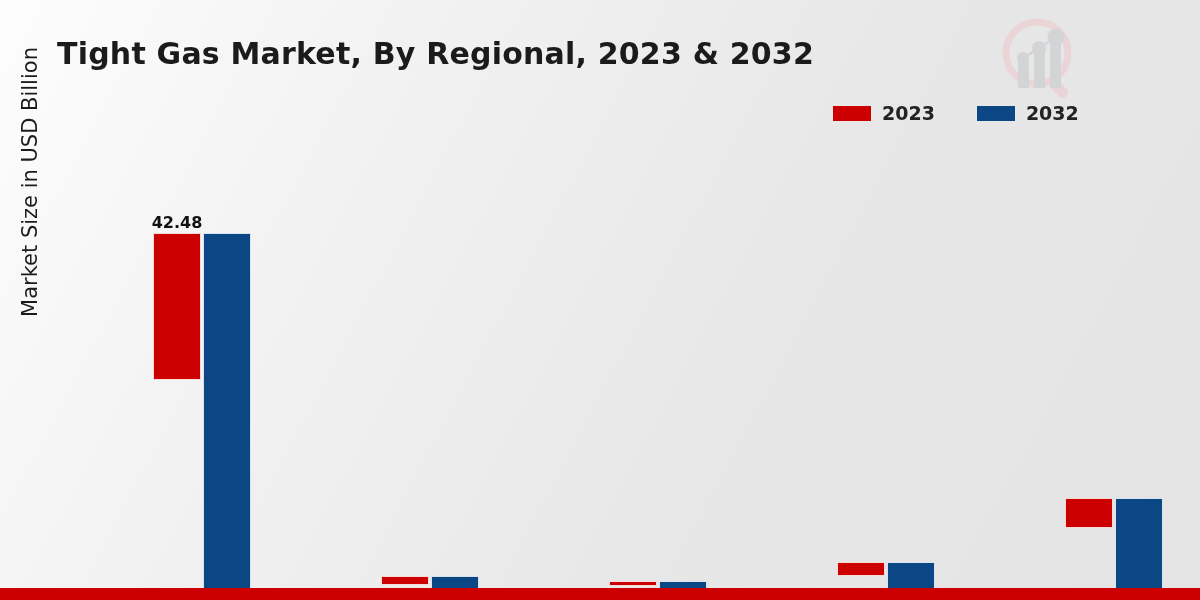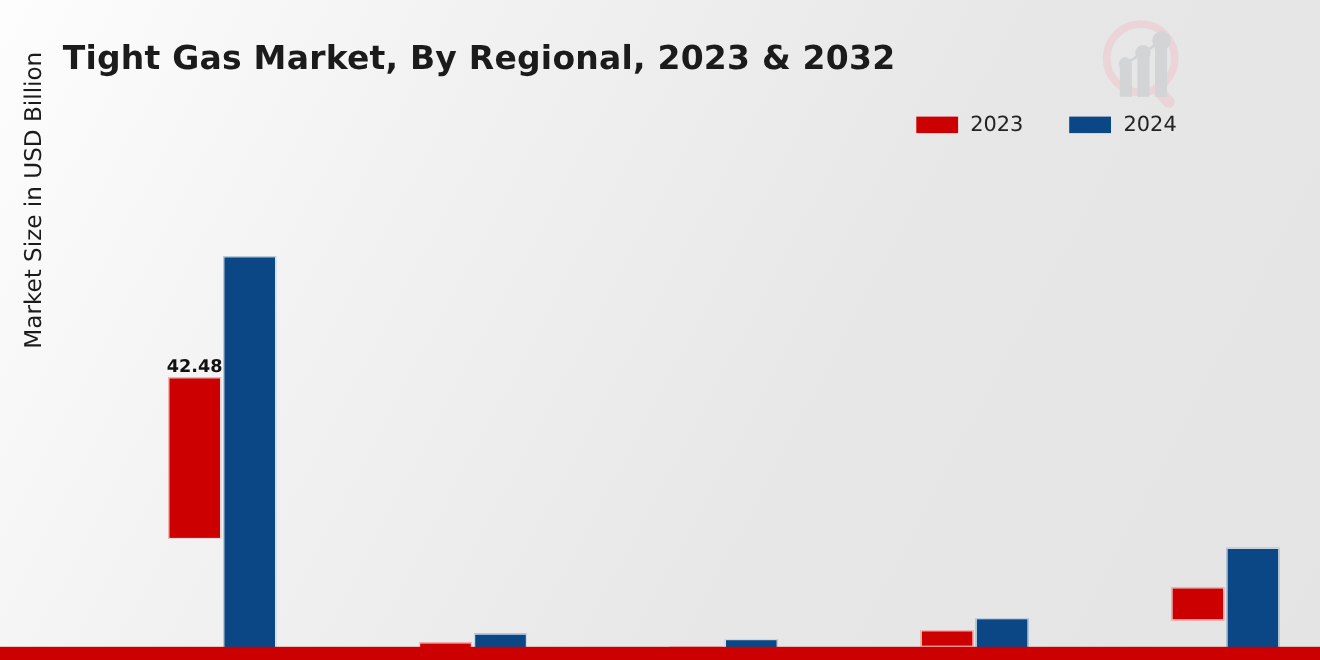--- a/index.html
+++ b/index.html
@@ -60,20 +60,21 @@
   .legend-swatch {
     width: 38px;
     height: 15px;
     display: block;
   }
   .legend-label {
     font-size: 19px;
     color: #232323;
     font-family: "DejaVu Sans", sans-serif;
     line-height: 1;
+    font-weight: bold;
   }
 
   
   .y-axis-title {
     position: absolute;
     left: -160px;
     top: 170px;
     width: 380px;
     text-align: center;
     transform: rotate(-90deg);
@@ -105,21 +106,21 @@
     position: relative;
     flex: 1 1 0;
     height: 450px;
   }
   .bars {
     position: absolute;
     bottom: 0;
     left: 50%;
     transform: translateX(-50%);
     display: flex;
-    align-items: center;
+    align-items: flex-start;
     gap: 2px;
   }
   .bar {
     width: 48px;
     box-sizing: border-box;
     border: 1px solid rgba(255,255,255,0.85);
     position: relative;
   }
   .bar-value {
     position: absolute;
@@ -165,21 +166,21 @@
 
   <div class="chart-title">Tight Gas Market, By Regional, 2023 &amp; 2032</div>
 
   <div class="legend">
     <div class="legend-item">
       <span class="legend-swatch" style="background:#CC0000;"></span>
       <span class="legend-label">2023</span>
     </div>
     <div class="legend-item">
       <span class="legend-swatch" style="background:#0B4785;"></span>
-      <span class="legend-label">2024</span>
+      <span class="legend-label">2032</span>
     </div>
   </div>
 
   <div class="y-axis-title">Market Size in USD Billion</div>
 
   <div class="plot">
 
     <div class="groups" id="bar-groups">
         <div class="group">
           <div class="bars">

